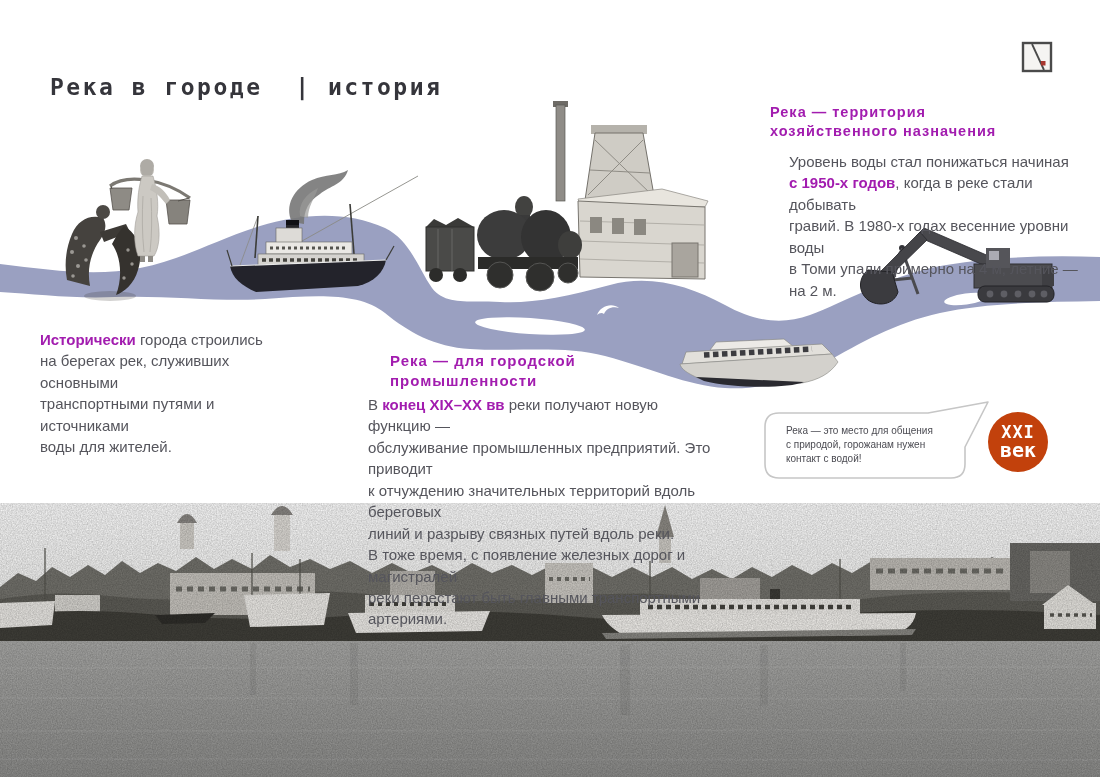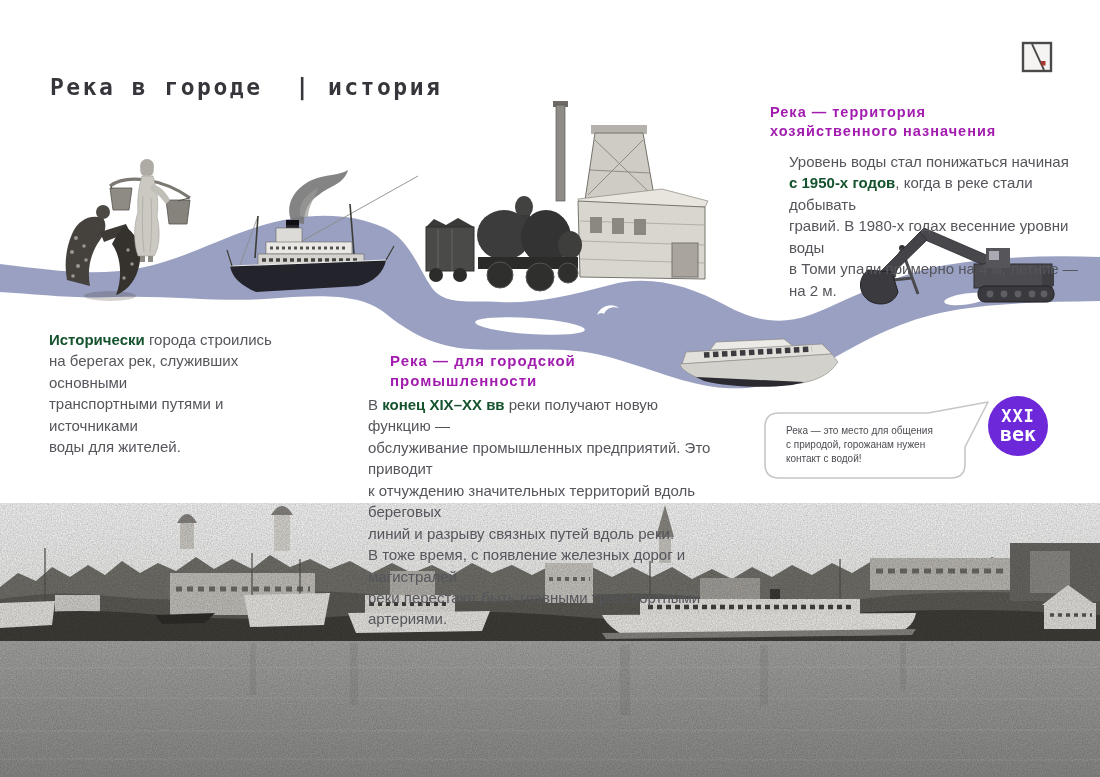--- a/index.html
+++ b/index.html
@@ -5,21 +5,21 @@
   html,body{margin:0;padding:0;background:#ffffff;}
   .stage{position:relative;width:1100px;height:777px;background:#fff;overflow:hidden;
          font-family:"Liberation Sans","DejaVu Sans",sans-serif;}
   .abs{position:absolute;}
   
   .title{font-family:"DejaVu Sans Mono",monospace;font-weight:700;font-size:23px;
          letter-spacing:2.5px;color:#35353b;white-space:pre;margin-top:32px;}
   .sec-heading{font-family:Liberation Sans, sans-serif;font-weight:700;color:#a21caf;
          white-space:pre-line;line-height:1.3;letter-spacing:1px;}
   .sec-body{font-size:15px;color:#55555c;line-height:1.43;white-space:pre-line;}
-  .sec-body .b{font-weight:700;color:#14532d;}
+  .sec-body .b{font-weight:700;color:#a21caf;}
   .bubble-text{font-size:10px;color:#4b4b52;line-height:1.38;white-space:pre-line;}
   .badge{width:60px;height:60px;border-radius:50%;display:flex;flex-direction:column;
          align-items:center;justify-content:center;color:#fff;
          font-family:"DejaVu Sans Mono",monospace;font-weight:700;line-height:1.0;}
   .badge .l1{font-size:17px;letter-spacing:1px;}
   .badge .l2{font-size:20px;margin-top:-1px;}
   .z1{z-index:1}.z2{z-index:2}.z3{z-index:3}
   svg{display:block}
 </style>
 </head>
@@ -48,41 +48,41 @@
     <rect x="22" y="22" width="4.5" height="4.5" fill="#a8362e"></rect>
   </svg>
 
   <div class="abs z3 sec-heading" style="left:770px;top:103px;width:300px;font-size:14.5px">Река — территория
 хозяйственного назначения</div>
   <div class="abs z3 sec-body" style="left:789px;top:151px;width:290px"><span>Уровень воды стал понижаться начиная
 </span><span class="b">с 1950-х годов</span><span>, когда в реке стали добывать
 гравий. В 1980-х годах весенние уровни воды
 в Томи упали примерно на 4 м, летние — на 2 м.</span></div>
 
-  <div class="abs z3 sec-body" style="left:49px;top:329px;width:240px"><span class="b">Исторически</span><span> города строились
+  <div class="abs z3 sec-body" style="left:40px;top:329px;width:240px"><span class="b">Исторически</span><span> города строились
 на берегах рек, служивших основными
 транспортными путями и источниками
 воды для жителей.</span></div>
 
   <div class="abs z3 sec-heading" style="left:390px;top:351px;width:295px;font-size:15px">Река — для городской
 промышленности</div>
   <div class="abs z3 sec-body" style="left:368px;top:394px;width:355px"><span>В </span><span class="b">конец XIX–XX вв</span><span> реки получают новую функцию —
 обслуживание промышленных предприятий. Это приводит
 к отчуждению значительных территорий вдоль береговых
 линий и разрыву связных путей вдоль реки.
 В тоже время, с появление железных дорог и магистралей
 реки перестают быть главными транспортными артериями.</span></div>
 
   <svg class="abs z2" style="left:755px;top:395px" width="250" height="95" viewBox="0 0 250 95">
     <path d="M24,18 H173 L233,7 L210,52 V69 Q210,83 196,83 H24 Q10,83 10,69 V32 Q10,18 24,18 Z" fill="#ffffff" stroke="#c6c6c6" stroke-width="1.6" stroke-linejoin="round"></path>
   </svg>
   <div class="abs z3 bubble-text" style="left:786px;top:424px;width:185px">Река — это место для общения
 с природой, горожанам нужен
 контакт с водой!</div>
-  <div class="abs z3 badge" style="left:988px;top:396px;background:#6d28d9">
+  <div class="abs z3 badge" style="left:988px;top:412px;background:#c2410c">
     <span class="l1">XXI</span>
     <span class="l2">век</span>
   </div>
 
   <svg class="abs z2" style="left:40px;top:190px" width="120" height="115" viewBox="0 0 120 115">
     <ellipse cx="70" cy="106" rx="26" ry="5" fill="#35322e" opacity="0.22"></ellipse>
     <path fill="#45423e" d="M63,28 C50,24 38,30 32,44 C26,58 24,74 27,90 L50,96 C47,80 50,64 60,50 C66,42 67,34 63,28 Z"></path>
     <circle cx="63" cy="22" r="7" fill="#4c4945"></circle>
     <path fill="#3d3a36" d="M60,42 L86,34 L90,42 L64,52 Z"></path>
     <path fill="#35322e" d="M84,36 C98,44 104,60 98,80 C94,94 84,102 76,105 C82,90 82,68 72,54 C76,46 80,40 84,36 Z"></path>

